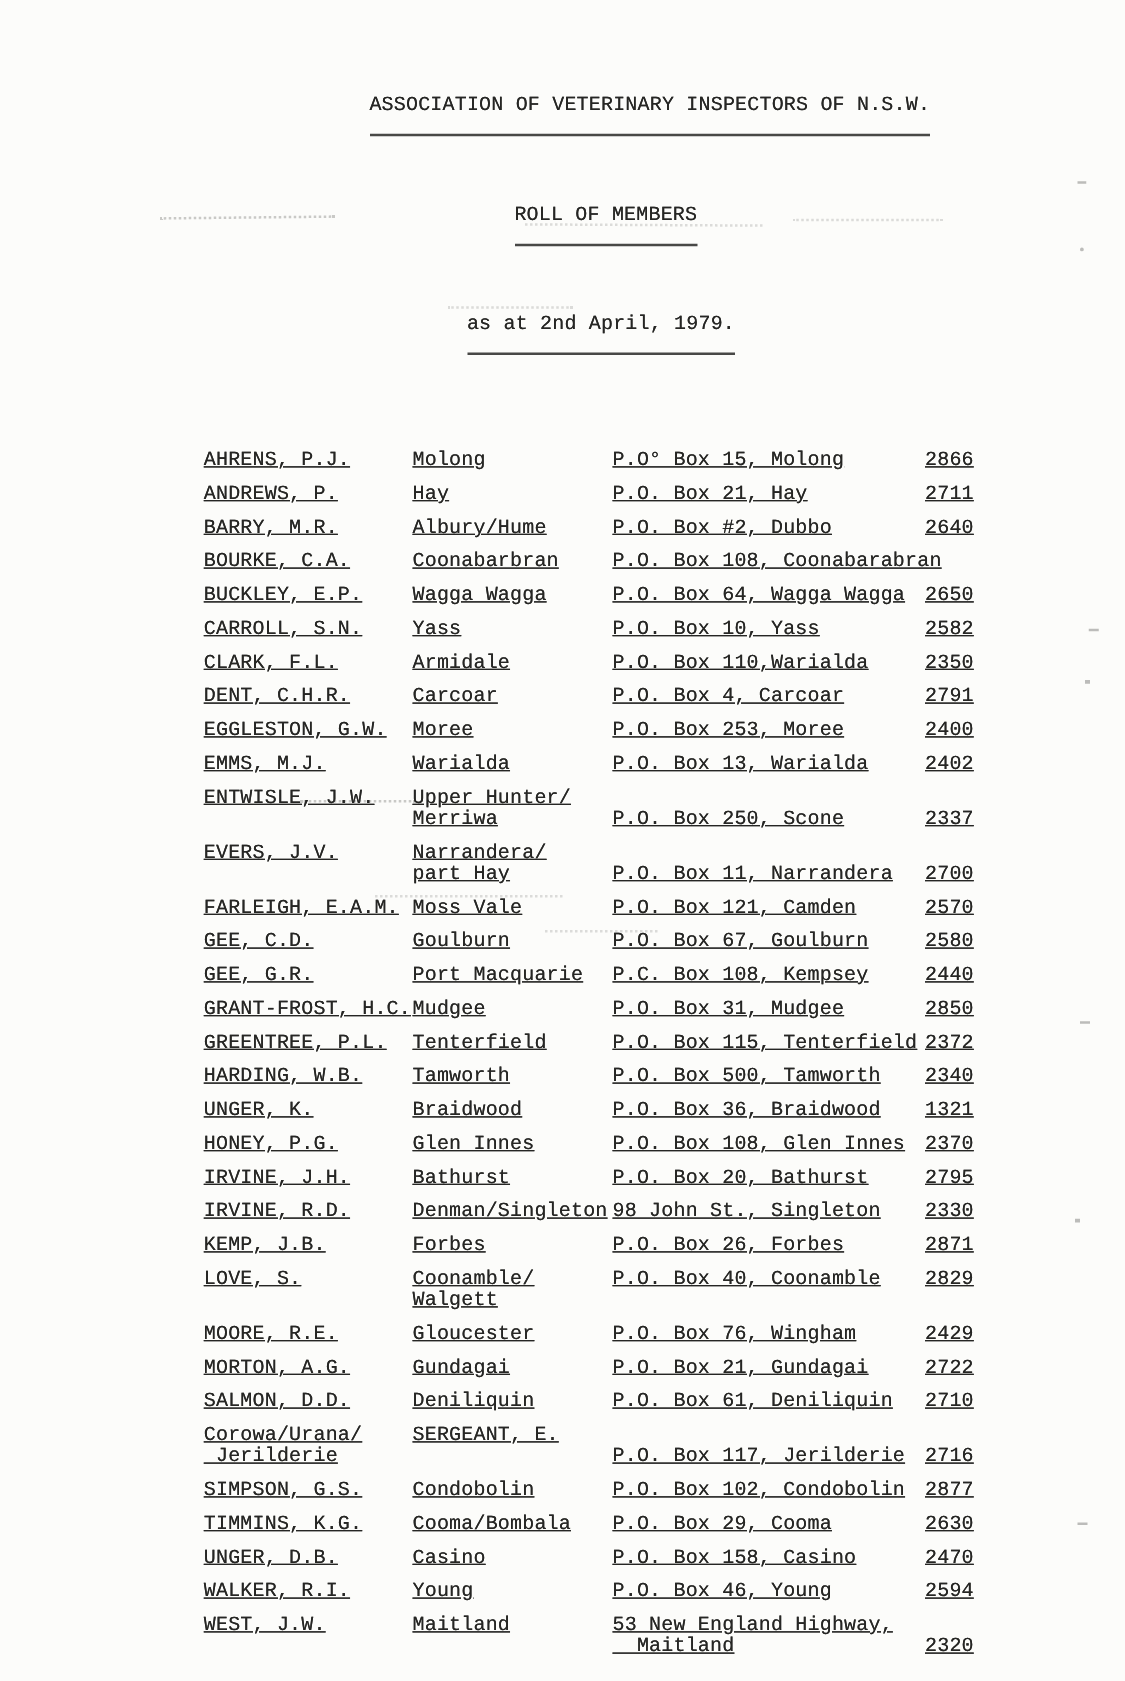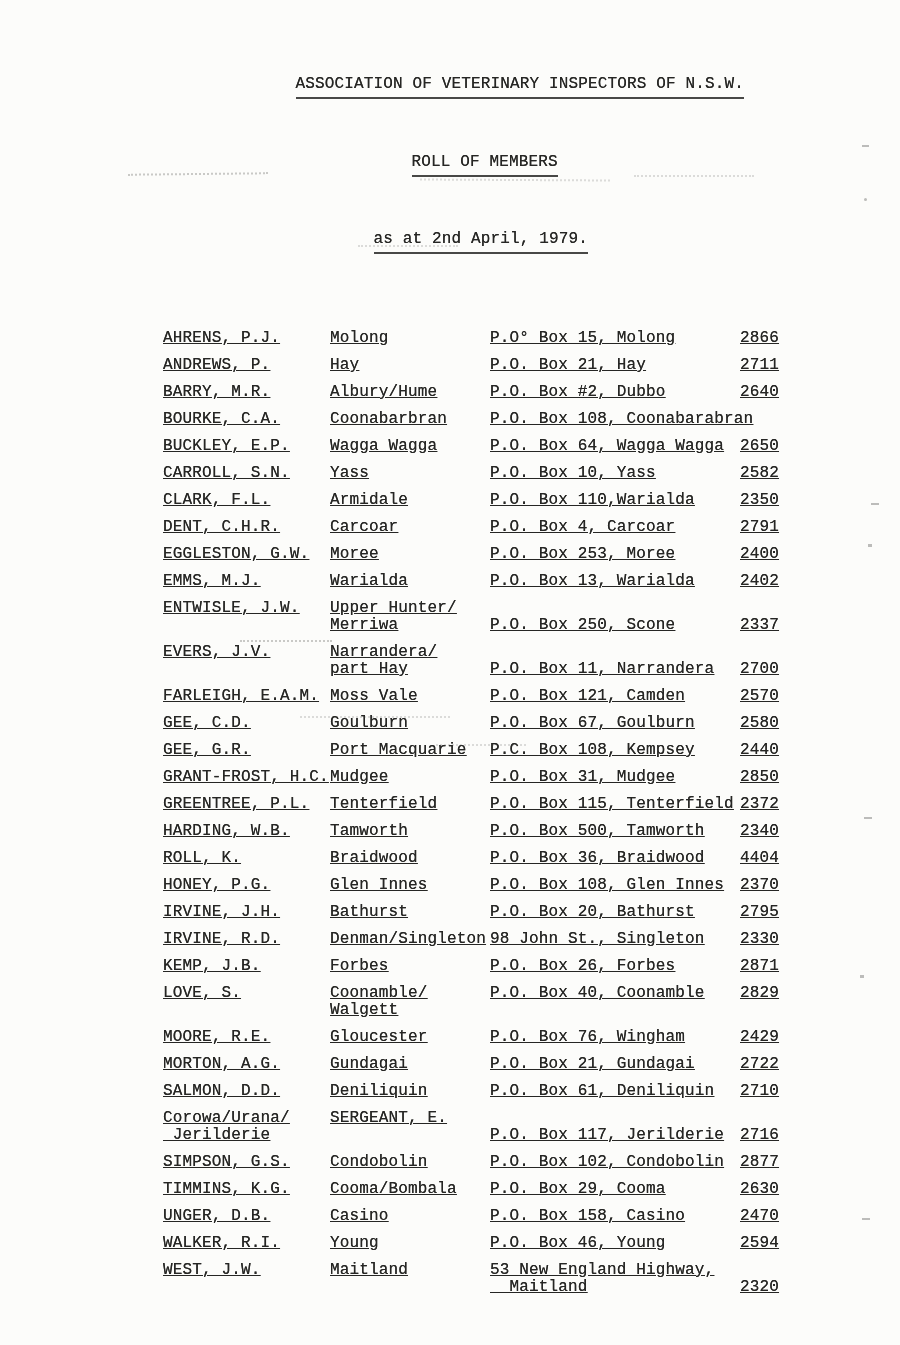--- a/index.html
+++ b/index.html
@@ -14,21 +14,21 @@
     color: #262624;
     text-shadow: 0 0 0.5px rgba(30,30,28,0.85);
   }
   .page { position: relative; width: 900px; height: 1345px; }
 
   
   .hdr { line-height: 18px; }
   .hdr .line { white-space: pre; }
   .u {
     display: inline-block;
-    padding-bottom: 4px;
+    padding-bottom: 14px;
     border-bottom: 2px solid rgba(40,40,38,0.85);
   }
   .title-line   { margin: 57px 0 0 237px; }
   .sub-line     { margin: 18px 0 0 353px; }
   .date-line    { margin: 17px 0 0 315px; }
 
   
   .tbl { margin: 58px 0 0 163px; }
   .row {
     display: grid;
@@ -189,24 +189,24 @@
     <span class="c">P.O. Box 115, Tenterfield</span>
     <span class="c">2372</span>
   </div>
       <div class="row">
     <span class="c">HARDING, W.B.</span>
     <span class="c">Tamworth</span>
     <span class="c">P.O. Box 500, Tamworth</span>
     <span class="c">2340</span>
   </div>
       <div class="row">
-    <span class="c">ROLL, K.</span>
+    <span class="c">UNGER, K.</span>
     <span class="c">Braidwood</span>
     <span class="c">P.O. Box 36, Braidwood</span>
-    <span class="c">4404</span>
+    <span class="c">1321</span>
   </div>
       <div class="row">
     <span class="c">HONEY, P.G.</span>
     <span class="c">Glen Innes</span>
     <span class="c">P.O. Box 108, Glen Innes</span>
     <span class="c">2370</span>
   </div>
       <div class="row">
     <span class="c">IRVINE, J.H.</span>
     <span class="c">Bathurst</span>

